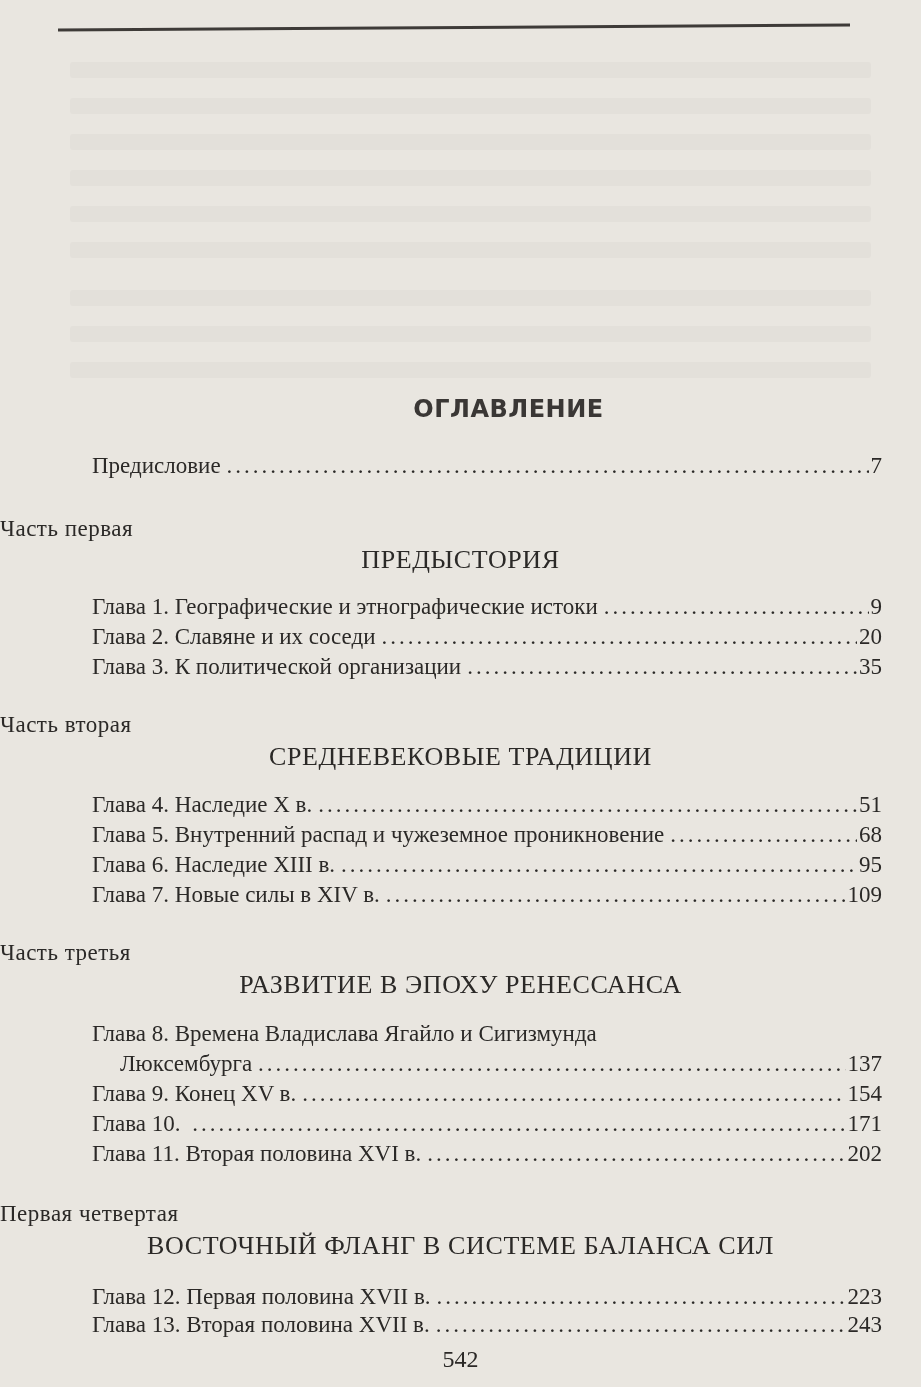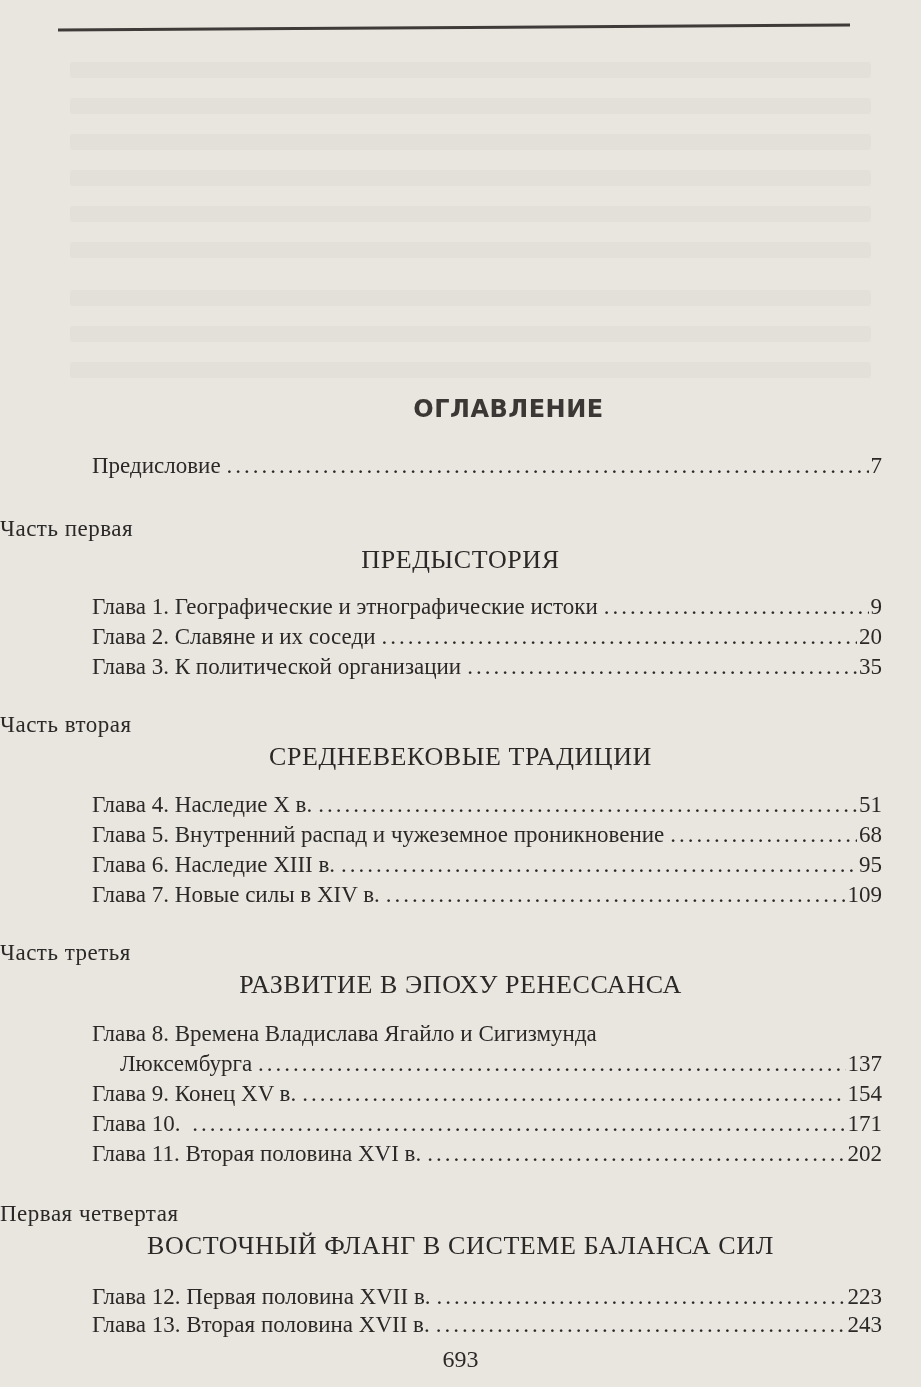--- a/index.html
+++ b/index.html
@@ -152,13 +152,13 @@
   <span class="lbl">Глава 12.</span>&nbsp;<span class="txt">Первая половина XVII в.</span>
   <span class="dots"></span>
   <span class="pg">223</span>
 </div>
 <div class="entry" style="top:1311px">
   <span class="lbl">Глава 13.</span>&nbsp;<span class="txt">Вторая половина XVII в.</span>
   <span class="dots"></span>
   <span class="pg">243</span>
 </div>
 
-<div class="folio">693</div>
+<div class="folio">542</div>
 
 </body></html>

